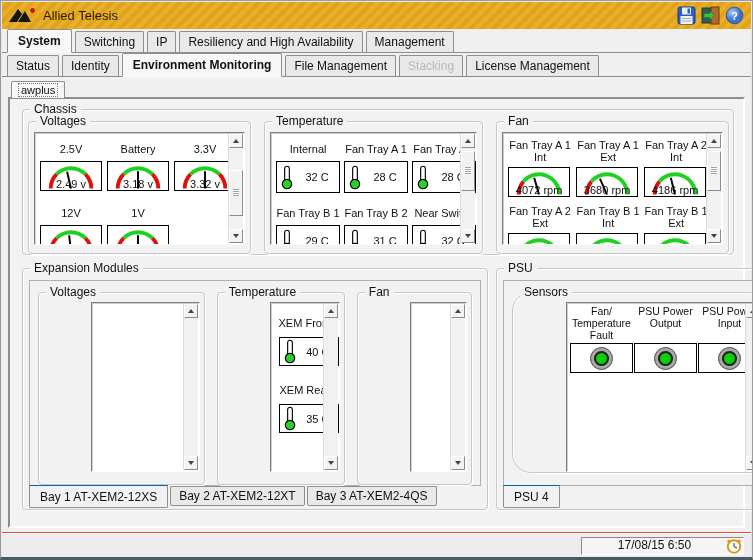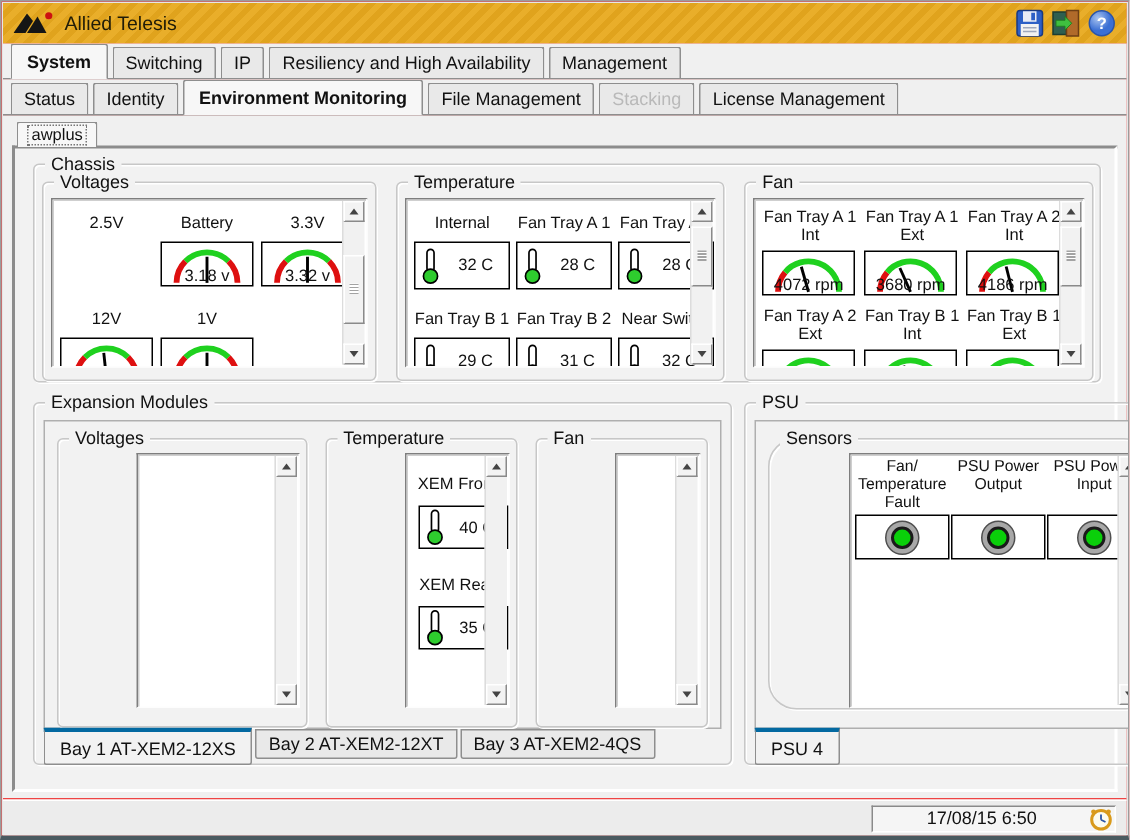--- a/index.html
+++ b/index.html
@@ -88,21 +88,21 @@
   .xg{position:relative;padding:9px 4px 0 4px;}
   .xv{width:180px;} .xt{width:130px;} .xf{width:124px;}
   .xpanel{height:170px;margin-left:48px;}
   .xt .cell-label{margin:14px 0 8px;}
   .xt .tempbox{width:60px;height:29px;margin-left:8px;}
   .xt .cell-label + .tempbox + .cell-label{margin-top:18px;}
   
   .btabs{display:flex;align-items:flex-start;margin-top:-1px;position:relative;z-index:2;}
   .btab{border:1px solid #8E8E8E;background:#E9E9E9;border-radius:0 0 2px 2px;
     padding:2px 8px;font-size:12px;margin-right:2px;margin-top:1px;white-space:nowrap;cursor:pointer;}
-  .btab.active{background:#F2F2F2;border-top:3px solid #0369a1;margin-top:0;padding:4px 10px 3px;}
+  .btab.active{background:#F2F2F2;border-top:1px solid #0369a1;margin-top:0;padding:4px 10px 3px;}
   
   .psu-page{padding:11px 8px 0 8px;}
   .sensors-gbox{position:relative;padding:9px 5px 0 5px;border-radius:19px;}
   .sens-row{display:flex;gap:1px;padding-left:3px;margin-top:2px;}
   .scell{width:63px;flex:none;text-align:center;}
   .slabel{font-size:10.5px;line-height:12px;height:38px;display:flex;align-items:flex-start;justify-content:center;}
   .ledbox{width:63px;height:30px;border:1px solid #000;background:#fff;
     display:flex;align-items:center;justify-content:center;}
   .led{width:23px;height:23px;border-radius:50%;background:#A8A8A8;border:1px solid #4F4F4F;
     display:flex;align-items:center;justify-content:center;}
@@ -195,20 +195,27 @@
 
       <div class="gbox chassis">
         <span class="legend">Chassis</span>
 
         <div class="gbox sgroup sg-volt">
           <span class="legend">Voltages</span>
           <div class="scrollpanel">
             <div class="grow mt1">
               <div class="cell cell-v">
                 <div class="cell-label">2.5V</div>
+                <div class="gauge">
+                  <svg class="gsvg" viewBox="0 0 62 28">
+                      <use href="#arcV"></use>
+                      <line x1="31" y1="27" x2="31" y2="9" stroke="#000" stroke-width="2" transform="rotate(-13 31 27)"></line>
+                    </svg>
+                  <div class="gval">2.49 v</div>
+                </div>
               </div>
               <div class="cell cell-v">
                 <div class="cell-label">Battery</div>
                 <div class="gauge">
                   <svg class="gsvg" viewBox="0 0 62 28">
                       <use href="#arcV"></use>
                       <line x1="31" y1="27" x2="31" y2="9" stroke="#000" stroke-width="2"></line>
                     </svg>
                   <div class="gval">3.18 v</div>
                 </div>

